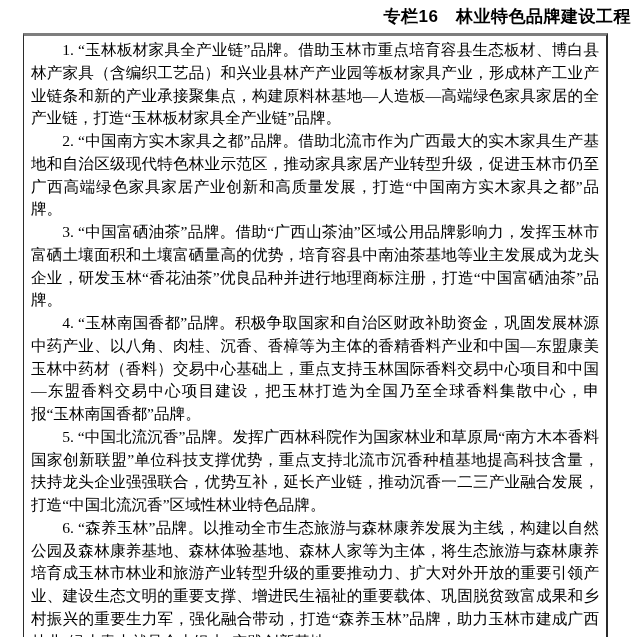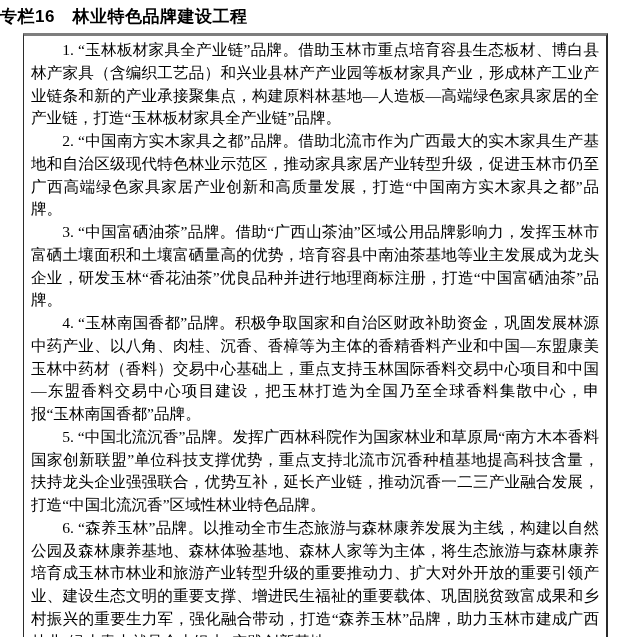--- a/index.html
+++ b/index.html
@@ -12,21 +12,21 @@
     width: 631px;
     height: 637px;
     background: #ffffff;
     color: #000000;
     font-family: "Liberation Serif", "DejaVu Serif", serif;
     overflow: hidden;
     box-sizing: border-box;
   }
   .doc-title {
     padding-top: 5px;
-    text-align: left;
+    text-align: right;
     font-family: "Liberation Sans", "DejaVu Sans", sans-serif;
     font-weight: bold;
     font-size: 17px;
     line-height: 24px;
     letter-spacing: 0.5px;
     color: #000000;
   }
   .column-box {
     box-sizing: border-box;
     width: 585px;

